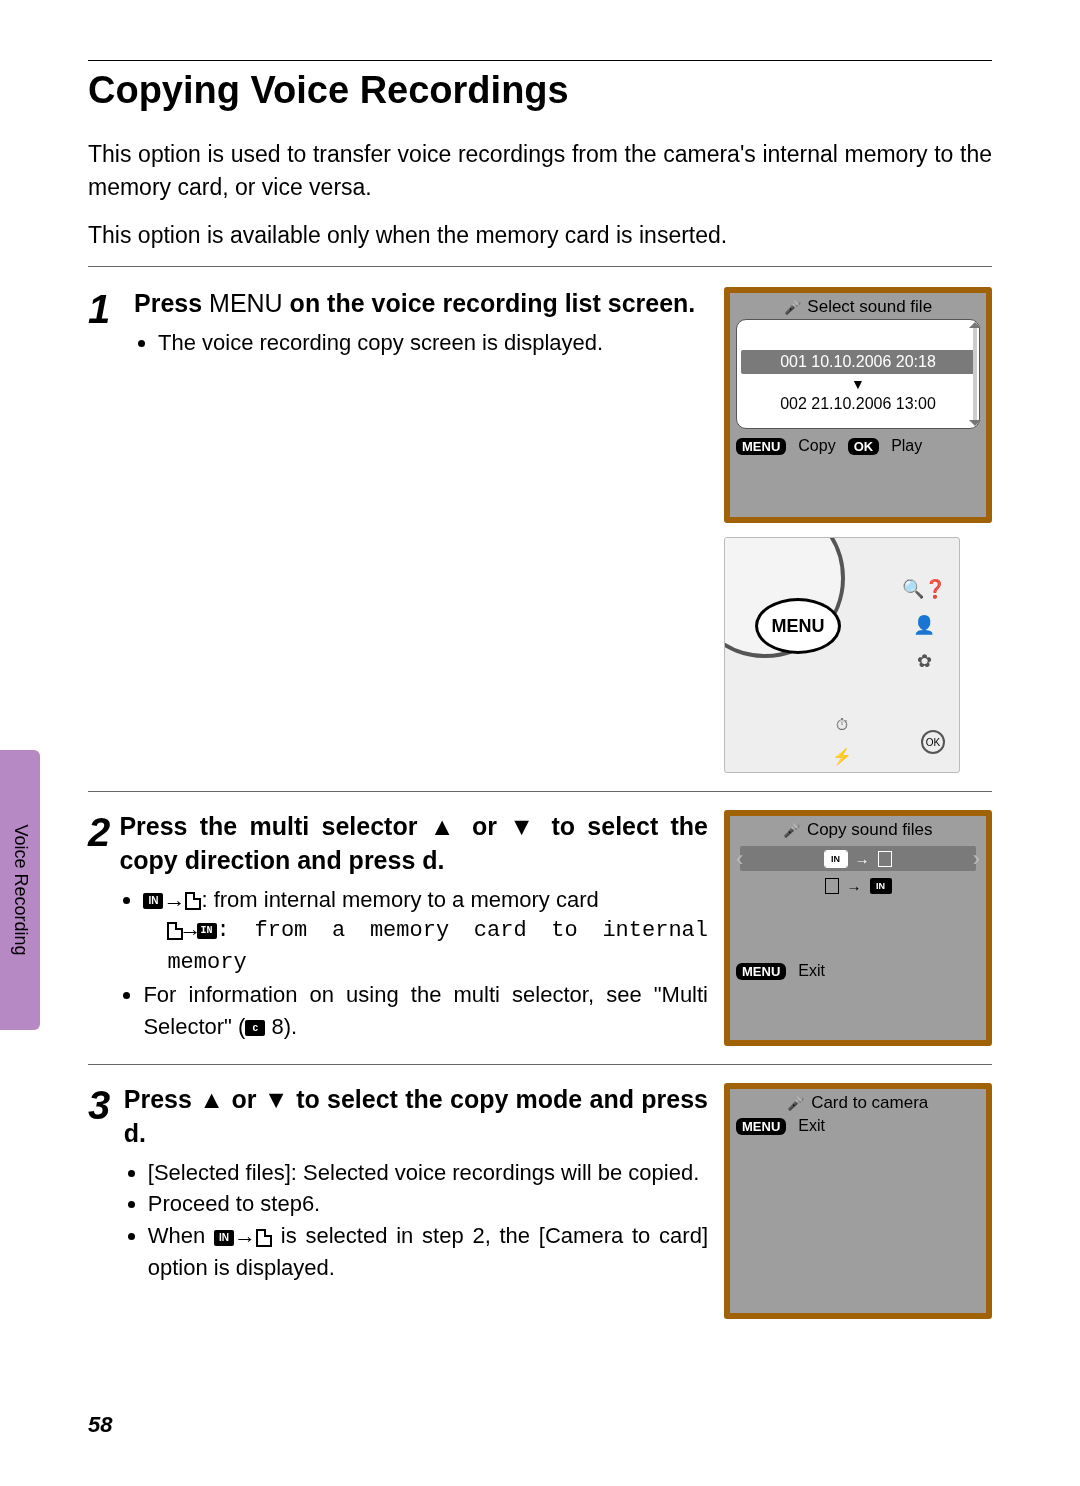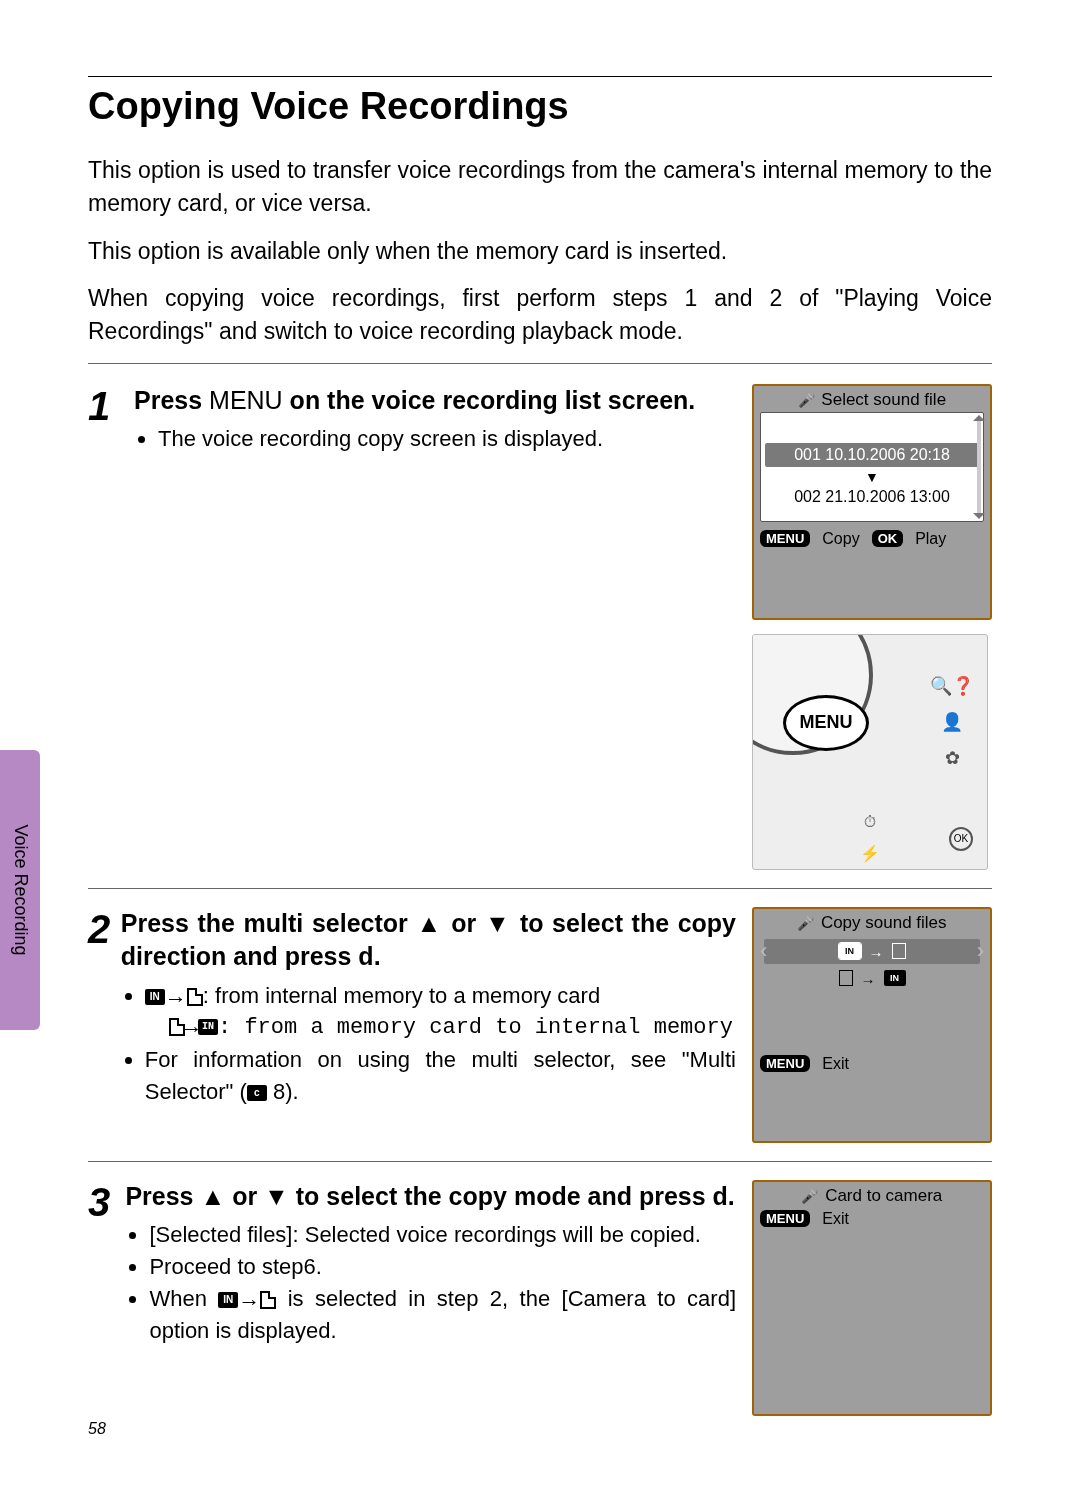--- a/index.html
+++ b/index.html
@@ -6,21 +6,20 @@
   body {
     width: 1080px;
     height: 1486px;
     background: #fff;
     font-family: Arial, Helvetica, sans-serif;
     color: #000;
     position: relative;
   }
   .page {
     padding: 60px 0 0 0;
-    margin-top: 16px;
   }
   .rule {
     margin: 0 88px 8px 88px;
     border-top: 1px solid #000;
   }
   .title {
     margin: 0 88px 26px 88px;
     font-size: 38px;
     font-weight: bold;
   }
@@ -64,42 +63,42 @@
   }
   .bullets li {
     font-size: 22px;
     line-height: 1.45;
     list-style: disc;
     margin-left: 10px;
     text-align: justify;
   }
   .bullets li .sub { display: block; }
   .screen {
-    width: 240px;
+    width: 268px;
     flex: 0 0 236px;
-    border: 2px solid #a16207;
+    border: 6px solid #a16207;
     border-radius: 3px;
     background: #9e9e9e;
     overflow: hidden;
     font-size: 17px;
   }
   .screen .hdr {
     display: flex;
     align-items: center;
     justify-content: center;
     gap: 6px;
     color: #000;
     padding: 4px 0 2px 0;
     font-size: 17px;
   }
   .screen .body {
     background: #fff;
     margin: 0 6px 6px 6px;
     border: 1px solid #555;
-    border-radius: 2px;
+    border-radius: 10px;
     padding: 2px 0;
     position: relative;
     min-height: 110px;
   }
   .screen .row {
     display: flex;
     align-items: center;
     justify-content: center;
     font-size: 16px;
     padding: 3px 6px;
@@ -173,23 +172,23 @@
     transform: translate(-50%,-50%) rotate(90deg);
     transform-origin: center;
     white-space: nowrap;
     font-size: 18px;
     color: #000;
   }
   .pagenum {
     position: absolute;
     left: 88px;
     bottom: 48px;
-    font-size: 16px;
+    font-size: 22px;
     font-style: italic;
-    font-weight: normal;
+    font-weight: bold;
     margin-top: 28px;
   }
   .right-col {
     display: flex;
     flex-direction: column;
     align-items: flex-start;
   }
   .step-sep {
     margin: 10px 88px 18px 88px;
     border-top: 1px solid #666;
@@ -333,21 +332,20 @@
 <div class="thumbtab">
   <span>Voice Recording</span>
 </div>
 
 <div class="page">
   <div class="rule"></div>
   <h1 class="title">Copying Voice Recordings</h1>
 
   <p class="intro just">This option is used to transfer voice recordings from the camera's internal memory to the memory card, or vice versa.</p>
   <p class="intro">This option is available only when the memory card is inserted.</p>
-  <p class="intro just">When copying voice recordings, first perform steps 1 and 2 of "Playing Voice Recordings" and switch to voice recording playback mode.</p>
 
   <div class="section-rule"></div>
 
   <div class="step">
     <div class="stepnum">1</div>
     <div class="steptext">
       <div class="steptitle">
         <span>Press </span><span class="light">MENU</span><span> on the voice recording list screen.</span>
       </div>
       <ul class="bullets">

